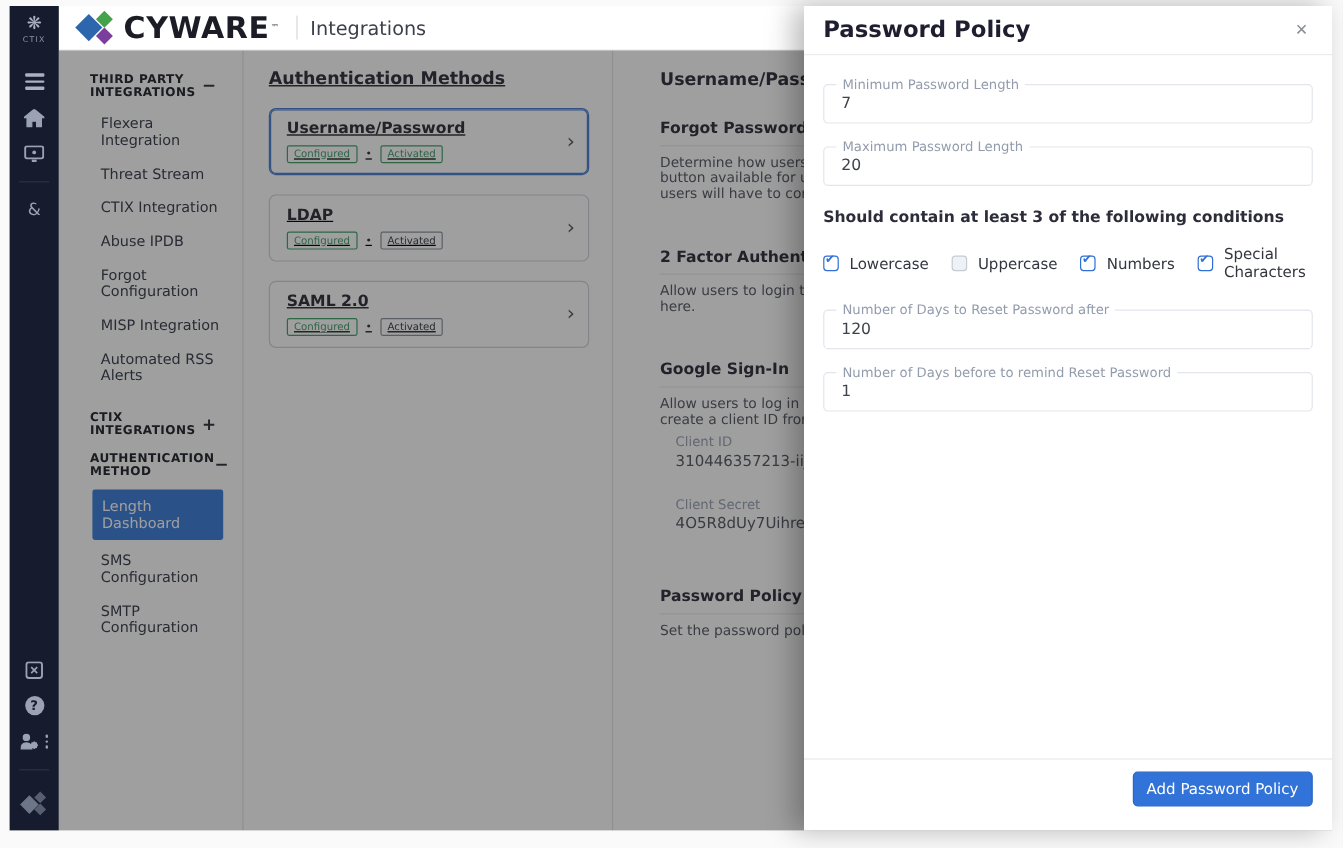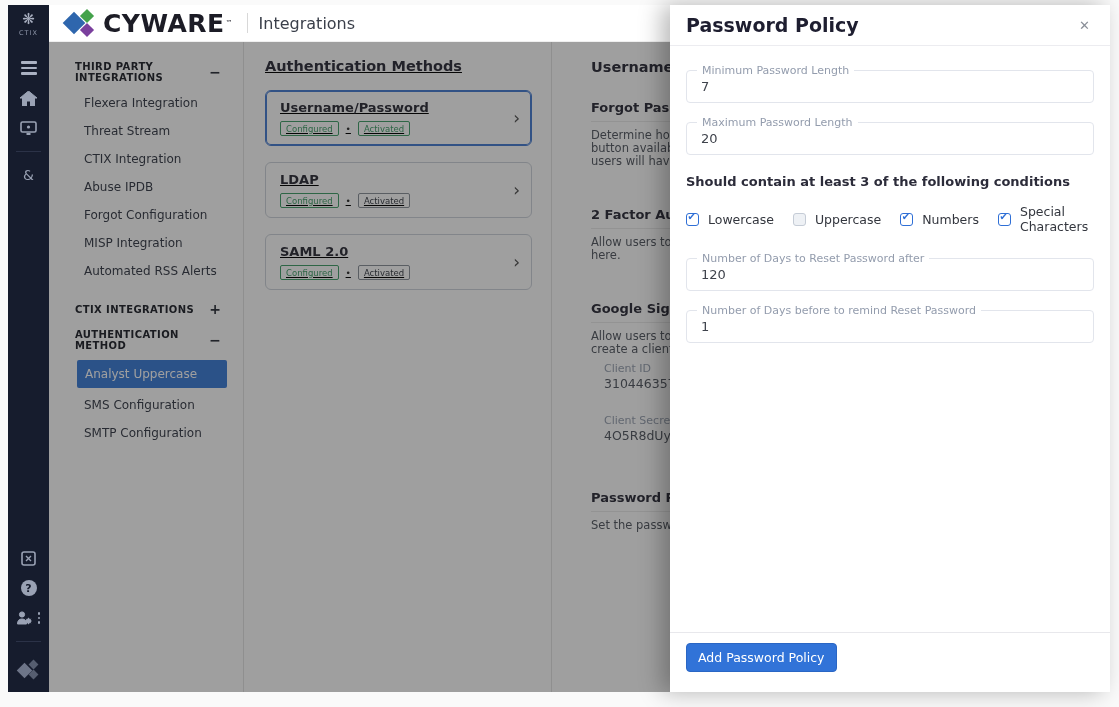--- a/index.html
+++ b/index.html
@@ -38,21 +38,21 @@
   .logo-mark .dpurple{ width:10px; height:10px; background:#7a3f9d; left:19px; top:16px; }
   .brand { font-size:25px; font-weight:800; letter-spacing:0.5px; color:#1c1c26; margin-left:4px; }
   .tm { font-size:7px; vertical-align:top; color:#1c1c26; margin-left:1px; }
   .hdr-sep { width:1px; height:20px; background:#d8d8d8; margin:0 11px 0 14px; }
   .page-title { font-size:16px; color:#3a3f4a; }
 
   
   .content { position:absolute; left:41px; top:37px; right:0; bottom:0; display:flex; background:#fff; }
 
   
-  .navpanel { width:195px; border-right:1px solid #e5e5e5; padding-top:13px; }
+  .navpanel { width:154px; border-right:1px solid #e5e5e5; padding-top:13px; }
   .nav-sec-head { display:flex; justify-content:space-between; align-items:center; padding:6px 22px 6px 26px; }
   .nav-sec-label { font-size:10px; font-weight:bold; letter-spacing:0.4px; color:#23262e; }
   .nav-toggle { font-size:14px; font-weight:bold; color:#2e323c; cursor:pointer; }
   .nav-item { font-size:12px; color:#3a3f4b; padding:7px 8px 7px 35px; cursor:pointer; }
   .nav-item.on { background:#3f7fd9; color:#fff; margin:3px 16px 3px 28px; padding:7px 8px; border-radius:2px; }
   .nav-gap { height:10px; }
 
   
   .methods { width:308px; border-right:1px solid #e5e5e5; padding:16px 12px 0 21px;text-decoration:underline; }
   .methods-title { font-size:14.5px; font-weight:bold; color:#30303c; margin-bottom:16px; }
@@ -88,21 +88,21 @@
   .field { position:relative; border:1px solid #e2e5ec; border-radius:4px; height:33px; margin-bottom:19px; background:#fff; }
   .field label { position:absolute; top:-7px; left:10px; background:#fff; padding:0 5px; font-size:11px; color:#939cad; }
   .field .val { padding:8px 14px; font-size:13px; color:#3f434c; }
   .cond-head { font-size:13px; font-weight:bold; color:#2c2c3a; margin:3px 0 15px; }
   .cb-row { display:flex; align-items:center; margin-bottom:24px; }
   .cb-opt { display:flex; align-items:center; margin-right:19px; cursor:pointer; }
   .cb { width:13px; height:13px; border-radius:3px; border:1.5px solid #c5ccd6; background:#eef1f5; position:relative; margin-right:9px; flex:none; }
   .cb.on { border-color:#2f6fd6; background:#fff; }
   .cb.on::after { content:"✔"; position:absolute; left:0.5px; top:-2.5px; font-size:10px; font-weight:bold; color:#2f6fd6; }
   .cb-label { font-size:12.5px; color:#33363e; }
-  .modal-foot { border-top:1px solid #e8e8ec; padding:10px 16px 13px; margin-bottom:7px; }
+  .modal-foot { border-top:1px solid #e8e8ec; padding:10px 16px 13px; text-align:right; margin-bottom:7px; }
   .btn-primary { display:inline-block; background:#3173d8; border:1px solid #2a66c4; color:#fff; font-size:12.5px; padding:6px 11px; border-radius:4px; cursor:pointer; font-family:inherit; }
 </style>
 </head>
 <body>
 
 <div class="app">
 
   <div class="sidebar">
     <div class="csap-logo">
       <div class="flake">❋</div>
@@ -192,21 +192,21 @@
       <div class="nav-item">Automated RSS Alerts</div>
       <div class="nav-gap"></div>
       <div class="nav-sec-head">
         <span class="nav-sec-label">CTIX INTEGRATIONS</span>
         <span class="nav-toggle">+</span>
       </div>
       <div class="nav-sec-head">
         <span class="nav-sec-label">AUTHENTICATION METHOD</span>
         <span class="nav-toggle">−</span>
       </div>
-      <div class="nav-item on">Analyst Uppercase</div>
+      <div class="nav-item on">Length Dashboard</div>
       <div class="nav-item">SMS Configuration</div>
       <div class="nav-item">SMTP Configuration</div>
     </div>
 
     <div class="methods">
       <div class="methods-title">Authentication Methods</div>
 
       <div class="card on">
         <div class="card-title">Username/Password</div>
         <div class="badge-row">

